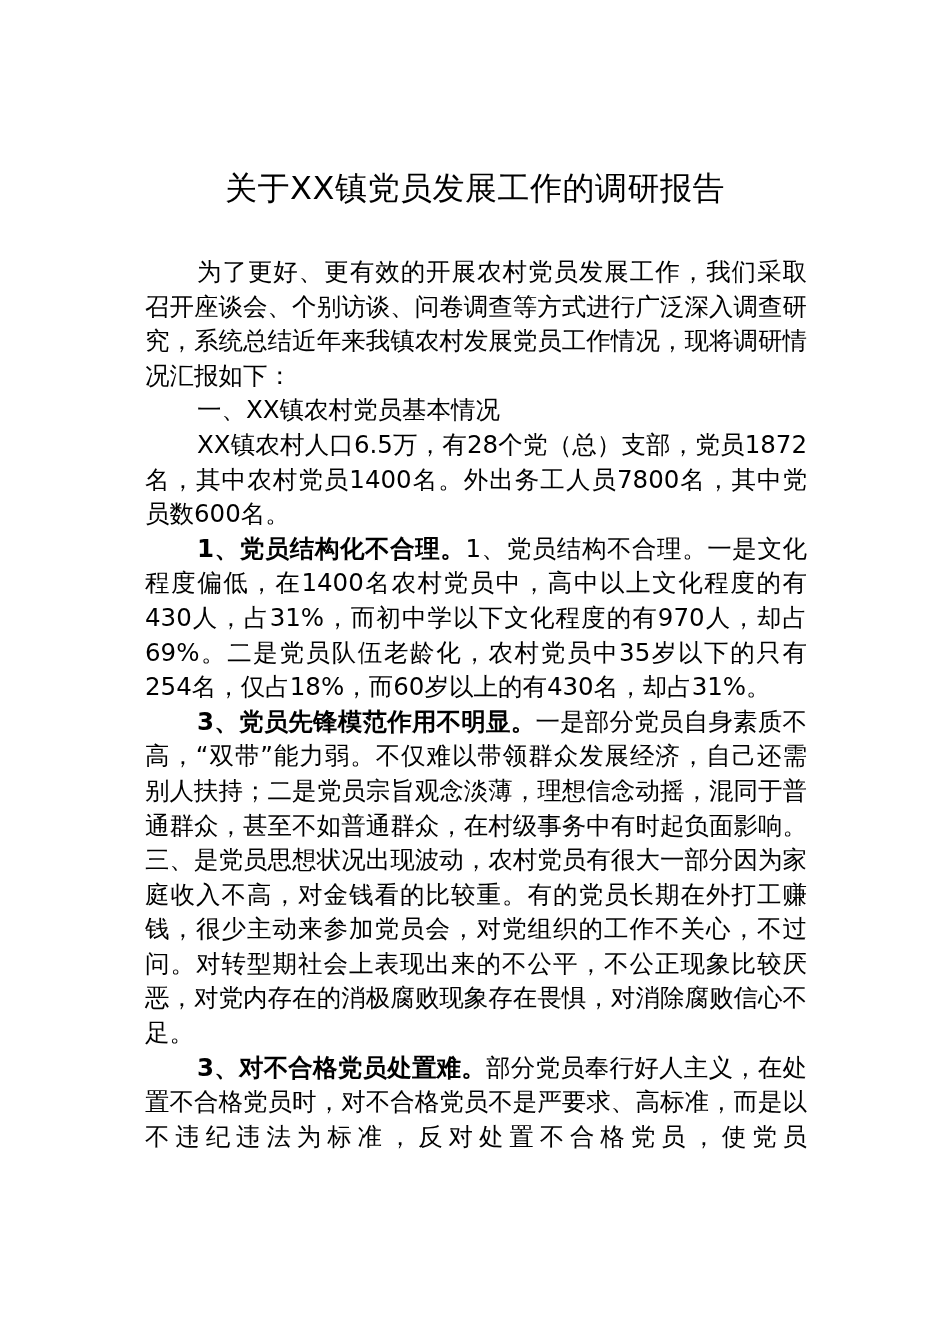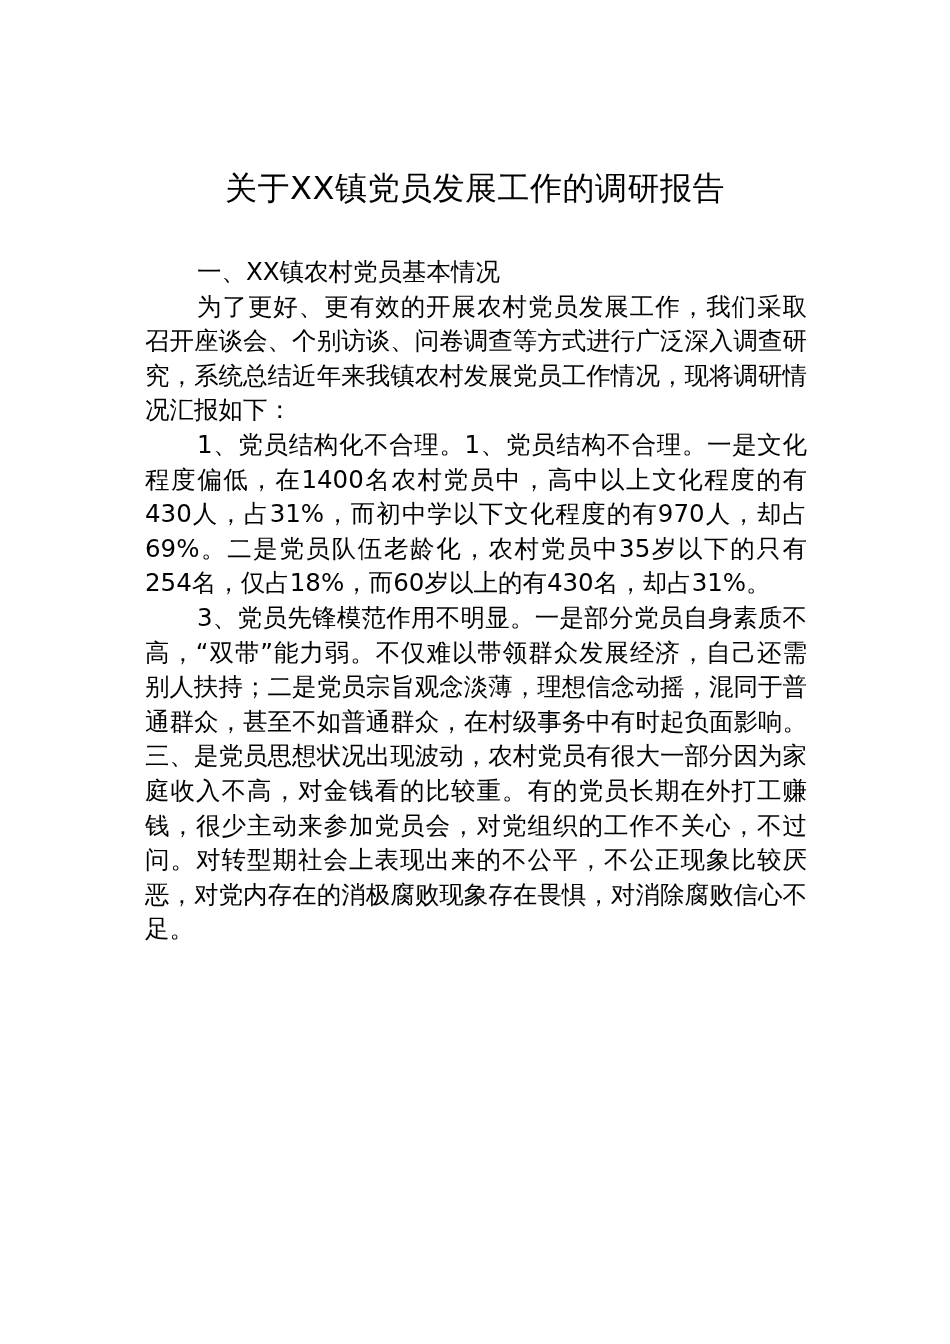--- a/index.html
+++ b/index.html
@@ -4,28 +4,30 @@
   <style>
     html, body { margin: 0; padding: 0; background: #ffffff; }
     body { width: 950px; height: 1344px; position: relative; overflow: hidden;
            font-family: "DejaVu Sans", "Liberation Serif", sans-serif; color: #000; }
     .page { position: absolute; left: 0; top: 0; width: 950px; height: 1344px; background: #fff; }
     .title { position: absolute; left: 0; top: 166px; width: 950px; text-align: center;
              font-size: 32px; line-height: 44px; font-weight: normal; letter-spacing: 0.5px; }
     .body { position: absolute; left: 145px; top: 255px; width: 662px;
             font-size: 24.5px; line-height: 34.6px; }
     .p { margin: 0; text-align: justify; text-indent: 52px; }
-    .bold { font-weight: normal; }
+    .bold { font-weight: bold; }
     .last-line-justify { text-align-last: justify; }
   </style>
 </head>
 <body>
 
 <div class="page">
   <div class="title">关于XX镇党员发展工作的调研报告</div>
 
   <div class="body">
+    <p class="p">为了更好、更有效的开展农村党员发展工作，我们采取召开座谈会、个别访谈、问卷调查等方式进行广泛深入调查研究，系统总结近年来我镇农村发展党员工作情况，现将调研情况汇报如下：</p>
     <p class="p">一、XX镇农村党员基本情况</p>
-    <p class="p">为了更好、更有效的开展农村党员发展工作，我们采取召开座谈会、个别访谈、问卷调查等方式进行广泛深入调查研究，系统总结近年来我镇农村发展党员工作情况，现将调研情况汇报如下：</p>
+    <p class="p">XX镇农村人口6.5万，有28个党（总）支部，党员1872名，其中农村党员1400名。外出务工人员7800名，其中党员数600名。</p>
     <p class="p"><span class="bold">1、党员结构化不合理。</span><span>1、党员结构不合理。一是文化程度偏低，在1400名农村党员中，高中以上文化程度的有430人，占31%，而初中学以下文化程度的有970人，却占69%。二是党员队伍老龄化，农村党员中35岁以下的只有254名，仅占18%，而60岁以上的有430名，却占31%。</span></p>
     <p class="p"><span class="bold">3、党员先锋模范作用不明显。</span><span>一是部分党员自身素质不高，“双带”能力弱。不仅难以带领群众发展经济，自己还需别人扶持；二是党员宗旨观念淡薄，理想信念动摇，混同于普通群众，甚至不如普通群众，在村级事务中有时起负面影响。三、是党员思想状况出现波动，农村党员有很大一部分因为家庭收入不高，对金钱看的比较重。有的党员长期在外打工赚钱，很少主动来参加党员会，对党组织的工作不关心，不过问。对转型期社会上表现出来的不公平，不公正现象比较厌恶，对党内存在的消极腐败现象存在畏惧，对消除腐败信心不足。</span></p>
+    <p class="p last-line-justify"><span class="bold">3、对不合格党员处置难。</span><span>部分党员奉行好人主义，在处置不合格党员时，对不合格党员不是严要求、高标准，而是以不违纪违法为标准，反对处置不合格党员，使党员</span></p>
   </div>
 </div>
 
 </body></html>

